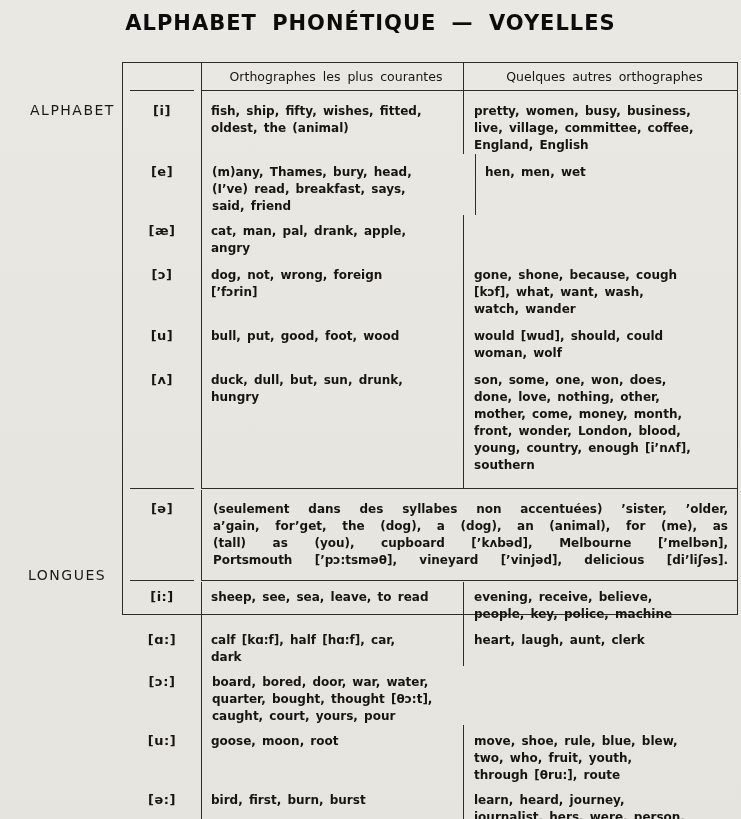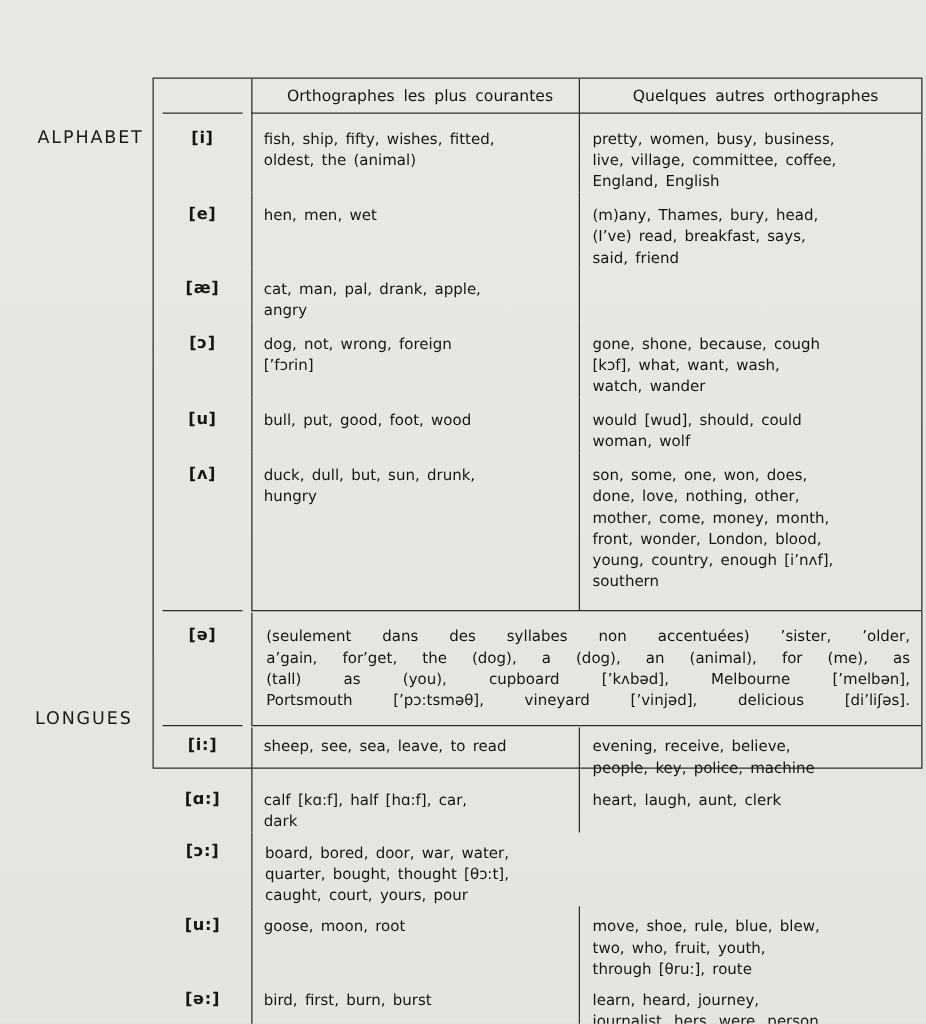--- a/index.html
+++ b/index.html
@@ -49,21 +49,21 @@
     width:262px;flex:0 0 262px;
     border-left:1.6px solid var(--line);
     padding-left:9px;padding-right:2px;
   }
   .others{
     flex:1 1 auto;
     border-left:1.6px solid var(--line);
     padding-left:10px;padding-right:2px;
   }
   .txt{
-    font-size:12px;font-weight:normal;
+    font-size:12px;font-weight:bold;
     line-height:17px;
     word-spacing:2px;
     white-space:pre-line;
   }
   
   .hrow{height:28px;}
   .hdr{
     display:flex;align-items:center;justify-content:center;
     font-size:12.5px;font-weight:normal;
     word-spacing:3px;
@@ -106,20 +106,21 @@
   .span-cell .just{
     text-align:justify;
     text-align-last:justify;
   }
 </style>
 </head>
 <body>
 
 <div class="page">
 
+  <div class="title">ALPHABET PHONÉTIQUE — VOYELLES</div>
 
   <div class="side-label courtes">ALPHABET</div>
   <div class="side-label longues">LONGUES</div>
 
   <div class="frame">
 
     <div class="hrow">
       <div class="cell sym hdr-sym"></div>
       <div class="cell common hdr">Orthographes les plus courantes</div>
       <div class="cell others hdr">Quelques autres orthographes</div>
@@ -128,24 +129,24 @@
     <div class="row h62">
       <div class="cell sym">[i]</div>
       <div class="cell common txt">fish, ship, fifty, wishes, fitted,
 oldest, the (animal)</div>
       <div class="cell others txt">pretty, women, busy, business,
 live, village, committee, coffee,
 England, English</div>
     </div>
     <div class="row h59">
       <div class="cell sym">[e]</div>
-      <div class="cell common txt">hen, men, wet</div>
       <div class="cell others txt">(m)any, Thames, bury, head,
 (I’ve) read, breakfast, says,
 said, friend</div>
+      <div class="cell common txt">hen, men, wet</div>
     </div>
     <div class="row h40">
       <div class="cell sym">[æ]</div>
       <div class="cell common txt">cat, man, pal, drank, apple,
 angry</div>
       <div class="cell others txt"></div>
     </div>
     <div class="row h56">
       <div class="cell sym">[ɔ]</div>
       <div class="cell common txt">dog, not, wrong, foreign

